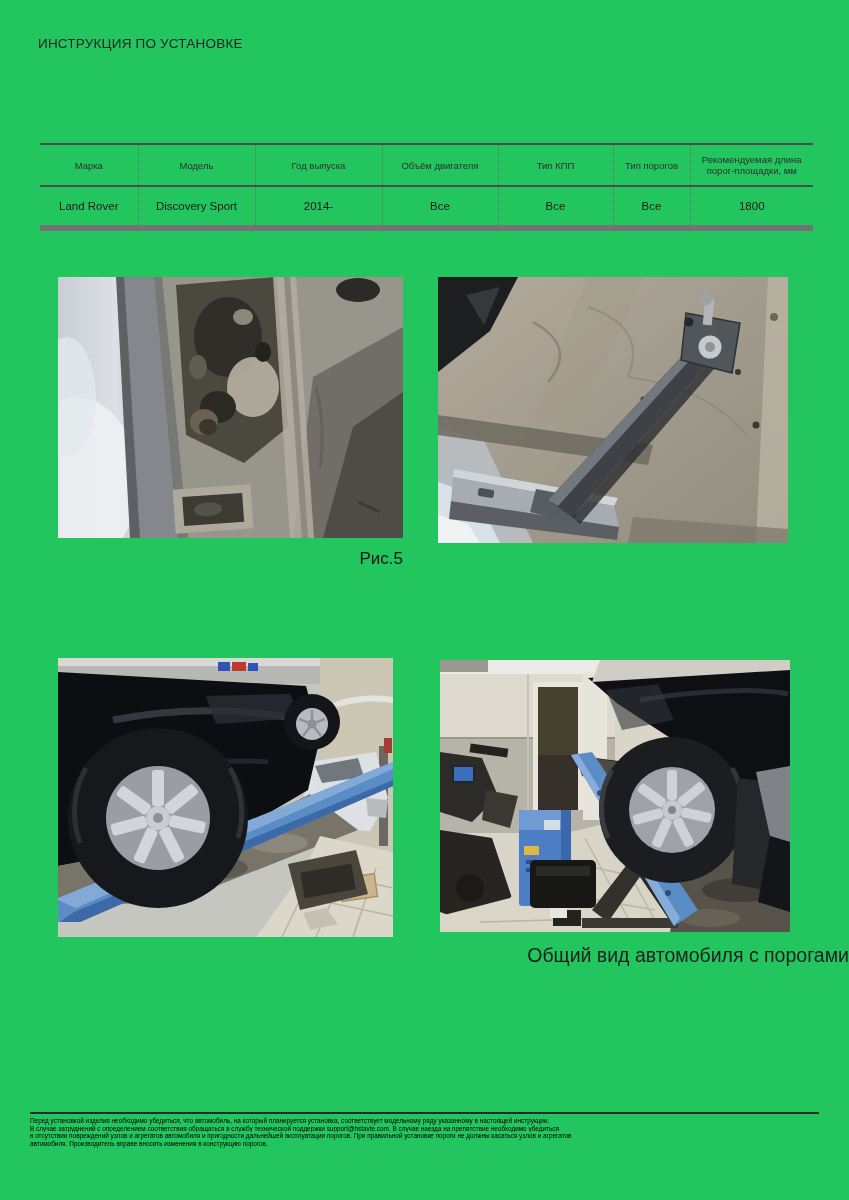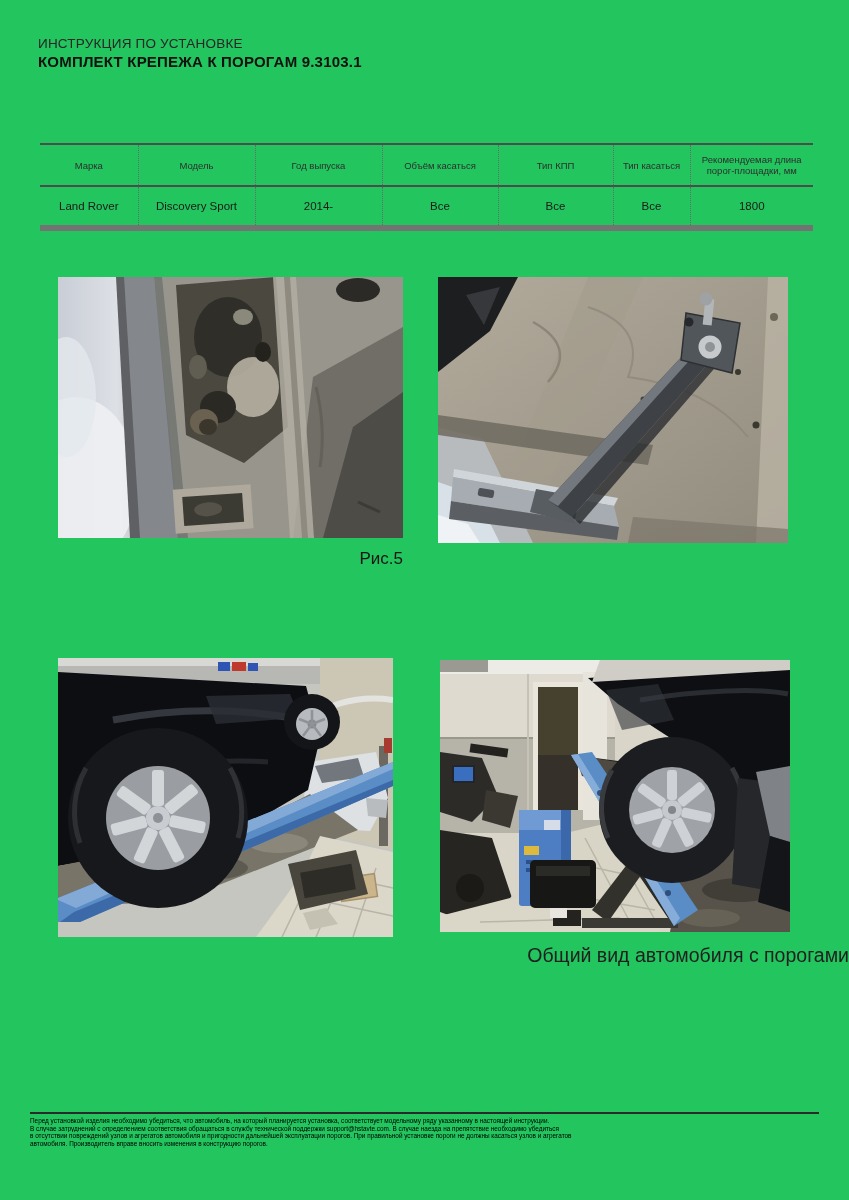--- a/index.html
+++ b/index.html
@@ -27,40 +27,39 @@
   .foot-rule{position:absolute;left:30px;top:1112px;width:789px;height:0;border-top:2px solid #2a2a2a;}
   .fineprint{position:absolute;left:30px;top:1117px;width:789px;font-size:6.4px;line-height:7.7px;color:#000;}
   .fineprint div{white-space:nowrap;overflow:hidden;}
 </style>
 </head>
 <body>
 
 <div class="page">
 
   <div class="doc-subtitle">ИНСТРУКЦИЯ ПО УСТАНОВКЕ</div>
-  <div class="doc-title">КОМПЛЕКТ КРЕПЕЖА К ПОРОГАМ 9.3103.1</div>
 
   <table class="spec">
     <colgroup>
       <col style="width:98px">
         <col style="width:117px">
         <col style="width:127px">
       <col style="width:116px">
         <col style="width:115px">
         <col style="width:77px">
         <col style="width:123px">
     </colgroup>
     <thead>
       <tr>
         <th>Марка</th>
         <th>Модель</th>
         <th>Год выпуска</th>
-        <th>Объём касаться</th>
+        <th>Объём двигателя</th>
         <th>Тип КПП</th>
-        <th>Тип касаться</th>
+        <th>Тип порогов</th>
         <th>Рекомендуемая длина порог-площадки, мм</th>
       </tr>
     </thead>
     <tbody>
       <tr>
         <td>Land Rover</td>
         <td>Discovery Sport</td>
         <td>2014-</td>
         <td>Все</td>
         <td>Все</td>

